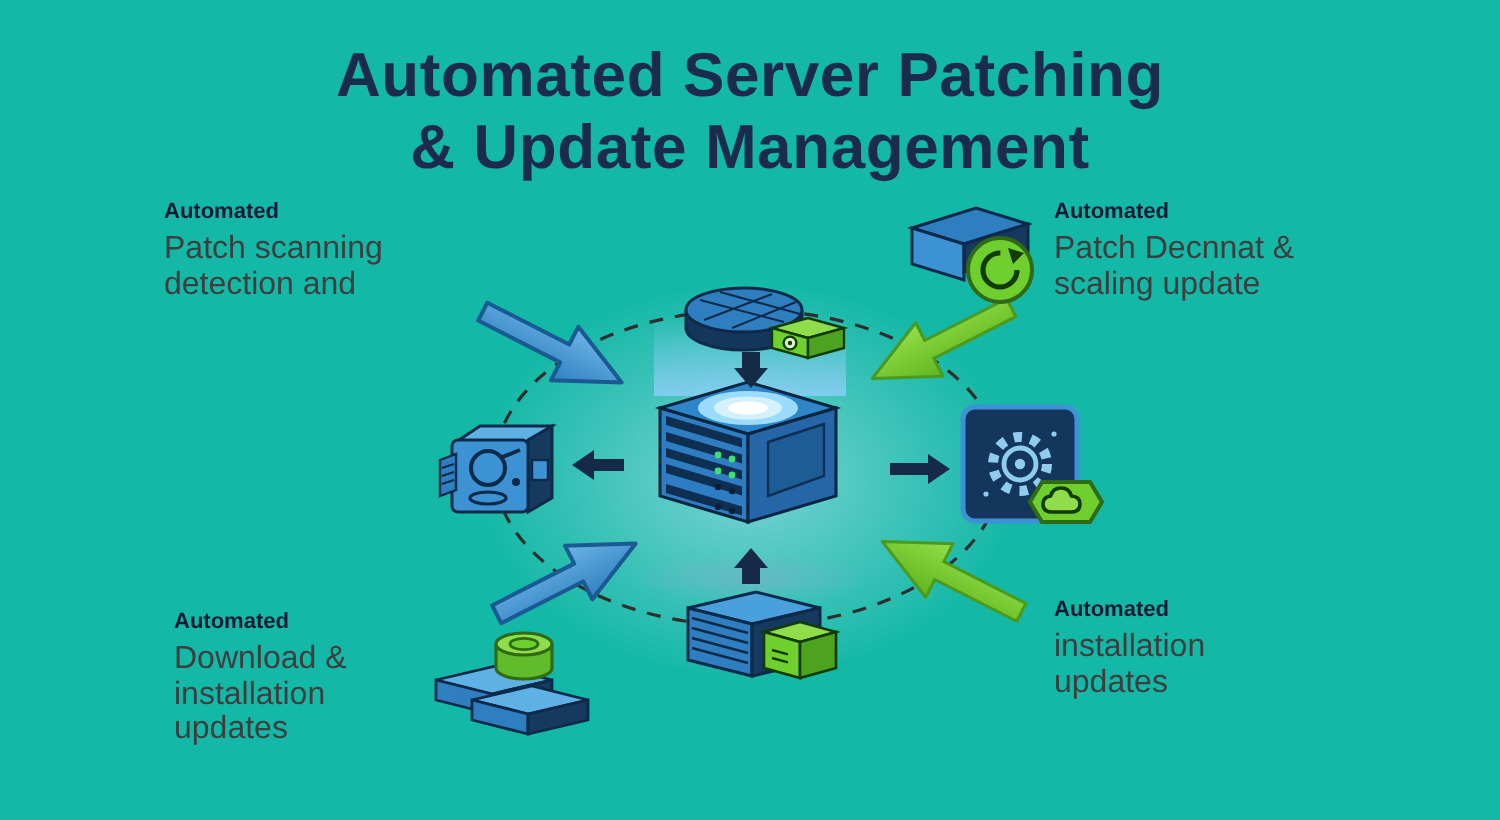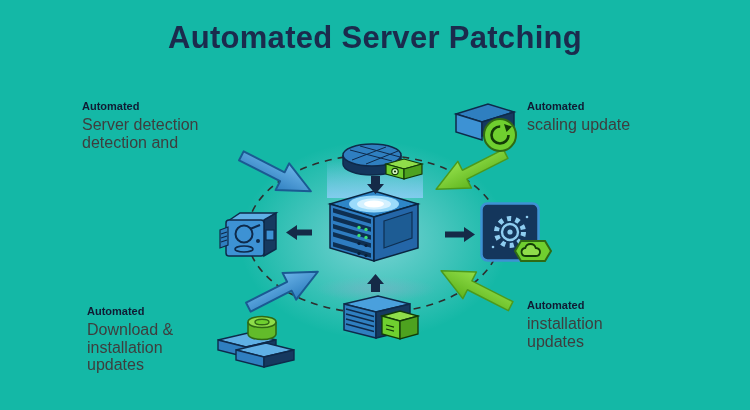--- a/index.html
+++ b/index.html
@@ -38,20 +38,21 @@
 <body>
 
 <div class="stage">
 
   <div class="abs glow-ambient"></div>
   <div class="abs glow-top"></div>
   <div class="abs server-shadow"></div>
 
   <div class="title">
     <div>Automated Server Patching</div>
+    <div>&amp; Update Management</div>
   </div>
 
   <svg class="abs" style="left:244px;top:152px;" width="260" height="165">
     <ellipse cx="130" cy="82" rx="127" ry="79" fill="none" stroke="#2e2e2e" stroke-width="1.6" stroke-dasharray="7 6"></ellipse>
   </svg>
 
   <div class="abs arrow-big rot27" style="left:237px;top:156px;">
     <svg width="80" height="36" viewBox="0 0 80 36">
       <defs>
           <linearGradient id="gb1" x1="0" y1="0" x2="0" y2="1">
@@ -184,26 +185,27 @@
   </svg>
   <svg class="abs" style="left:286px;top:225px;" width="26" height="15" viewBox="0 0 26 15">
     <polygon points="26,4.5 11,4.5 11,0 0,7.5 11,15 11,10.5 26,10.5" fill="#152a47"></polygon>
   </svg>
   <svg class="abs" style="left:445px;top:227px;" width="30" height="15" viewBox="0 0 30 15">
     <polygon points="0,4.5 19,4.5 19,0 30,7.5 19,15 19,10.5 0,10.5" fill="#152a47"></polygon>
   </svg>
 
   <div class="label" style="left:82px;top:97px;">
     <div class="hd">Automated</div>
-    <div class="ln">Server detection</div>
+    <div class="ln">Patch scanning</div>
     <div class="ln">detection and</div>
   </div>
 
   <div class="label" style="left:527px;top:97px;">
     <div class="hd">Automated</div>
+    <div class="ln">Patch Decnnat &amp;</div>
     <div class="ln">scaling update</div>
   </div>
 
   <div class="label" style="left:87px;top:302px;">
     <div class="hd">Automated</div>
     <div class="ln">Download &amp;</div>
     <div class="ln">installation</div>
     <div class="ln">updates</div>
   </div>
 

